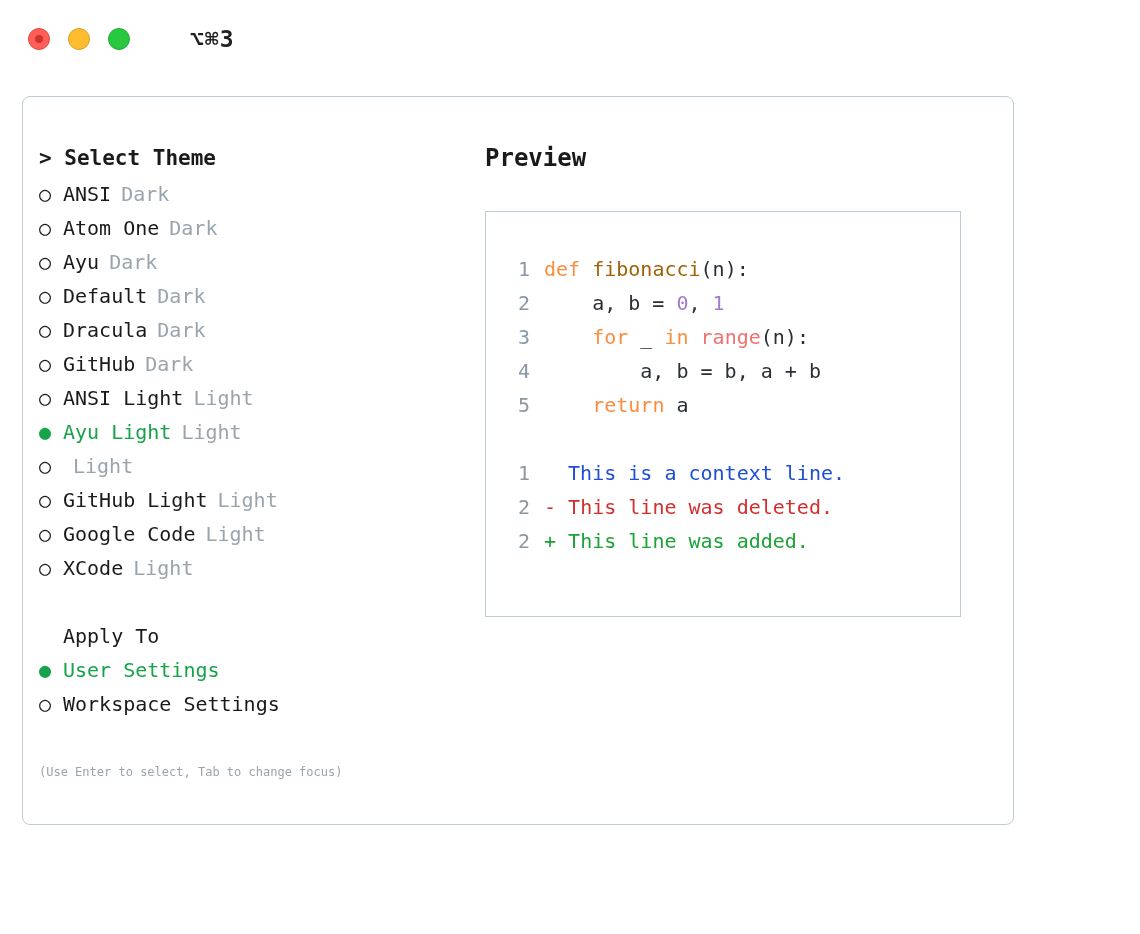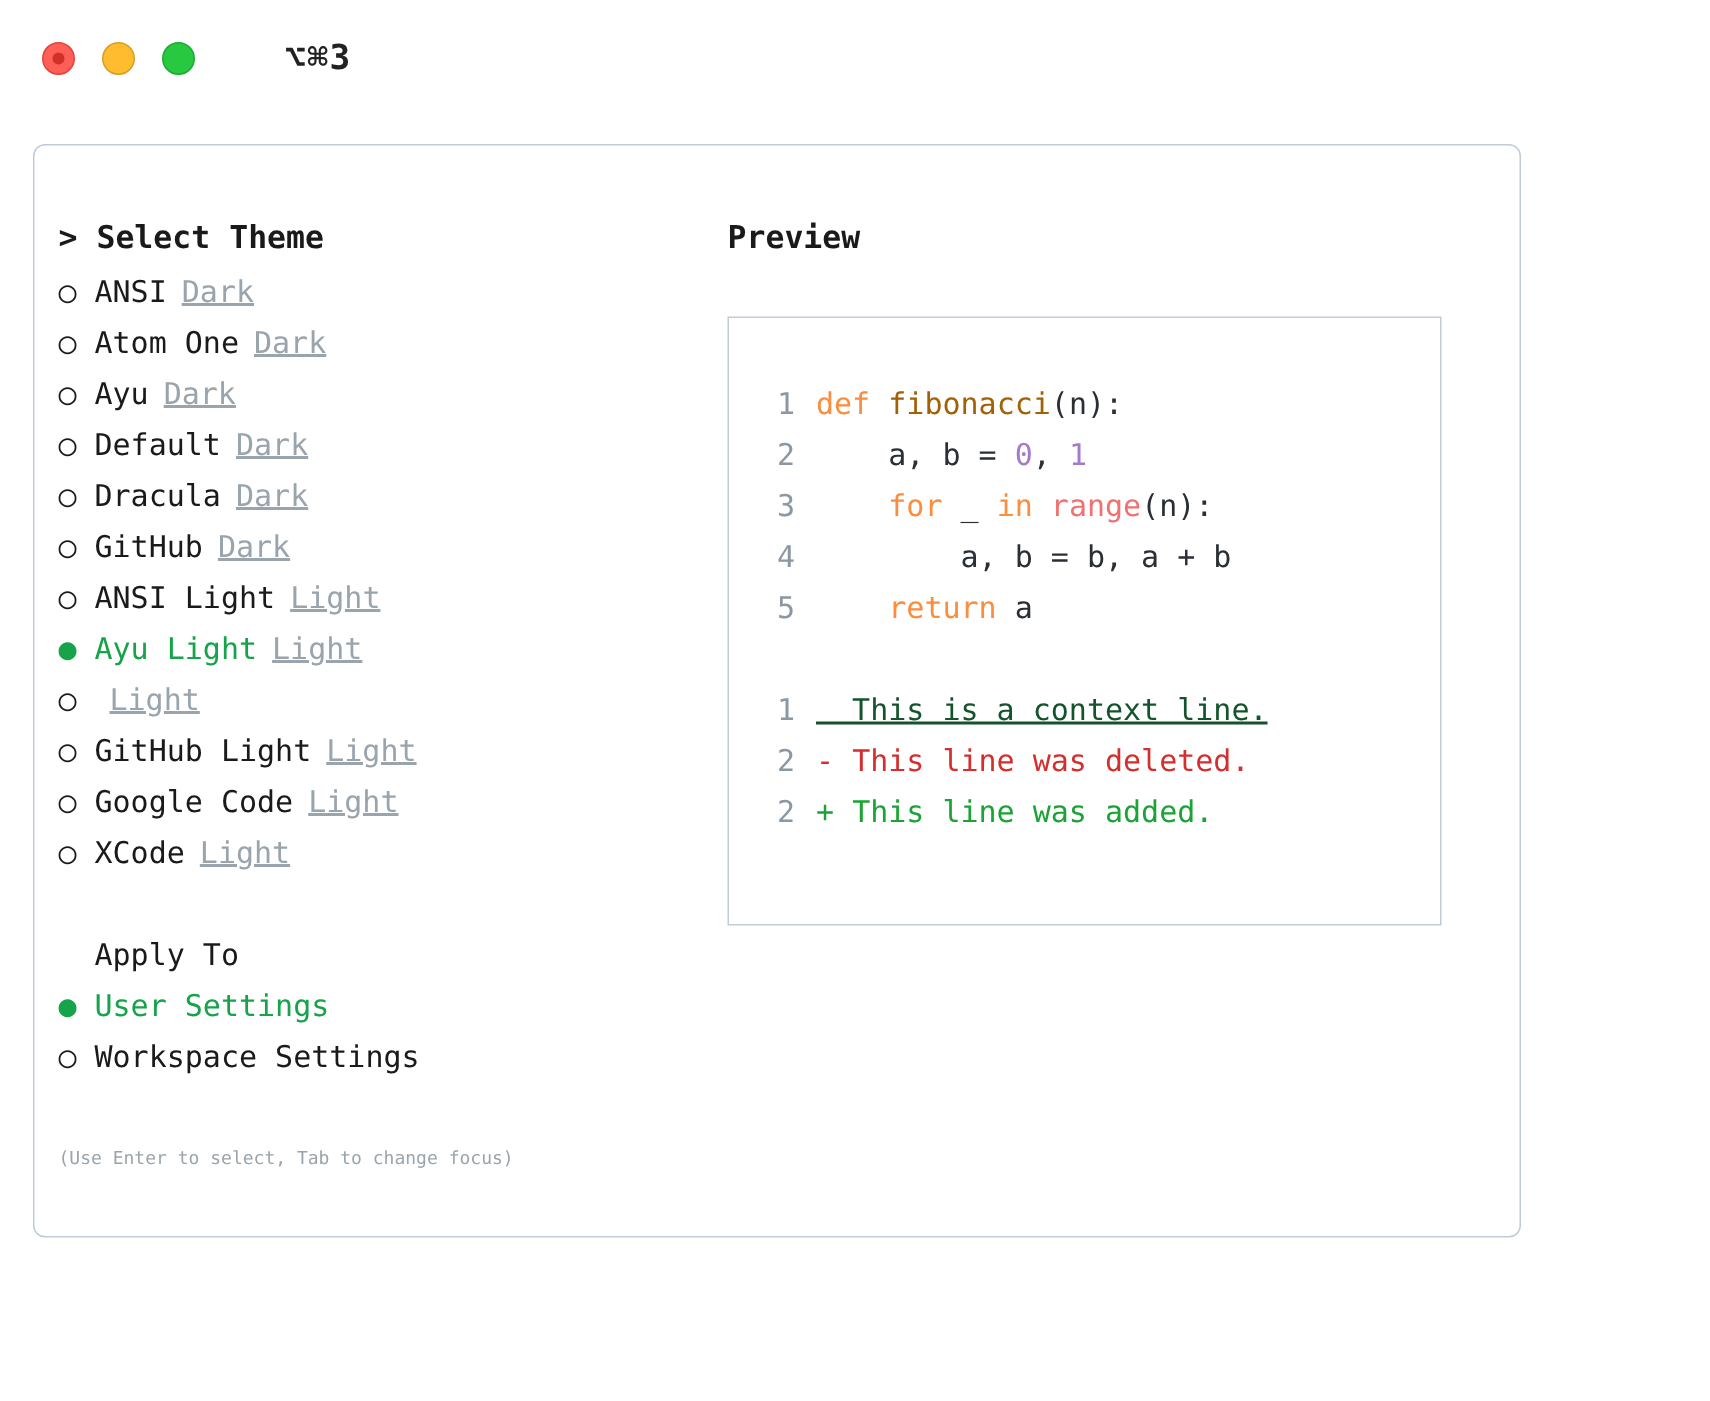--- a/index.html
+++ b/index.html
@@ -91,40 +91,39 @@
     display: inline-block;
     color: #1a1a1a;
     font-size: 20px;
   }
   .bullet.sel { color: #16a34a; }
   .name { color: #1a1a1a; text-align: center; }
   .name.sel { color: #16a34a; }
   .tagd {
     color: #9aa4ad;
     margin-left: 10px;
-    text-decoration: underline;
   }
   .group-title {
     font-size: 20px;
     color: #1a1a1a;
     white-space: pre;
     line-height: 34px;
     margin-top: 34px;
     padding-left: 24px;
   }
   .hint {
     margin-top: 34px;
     font-size: 12px;
     color: #9aa4ad;
     line-height: 34px;
     width: 420px;
     white-space: pre-wrap;
   }
   .preview-label {
-    font-size: 21px;
+    font-size: 24px;
     font-weight: bold;
     color: #1a1a1a;
     white-space: pre;
     line-height: 34px;
   }
   .preview-box {
     margin-top: 36px;
     width: 476px;
     height: 406px;
     border: 1px solid #bfcbd6;
@@ -142,21 +141,21 @@
     width: 26px;
     text-align: right;
     margin-right: 14px;
   }
   .kw { color: #fa8d3e; }
   .fn { color: #a16207; }
   .num { color: #a37acc; }
   .builtin { color: #f07171; }
   .plain { color: #2a2f35; }
   .spacer { height: 34px; }
-  .diff-ctx { color: #14532d; text-decoration: underline; }
+  .diff-ctx { color: #1d4ed8; }
   .diff-del { color: #d32f2f; }
   .diff-add { color: #1ba336; }
 </style>
 </head>
 <body>
 
 <div class="window">
 
   <div class="titlebar">
     <span class="dot red">

